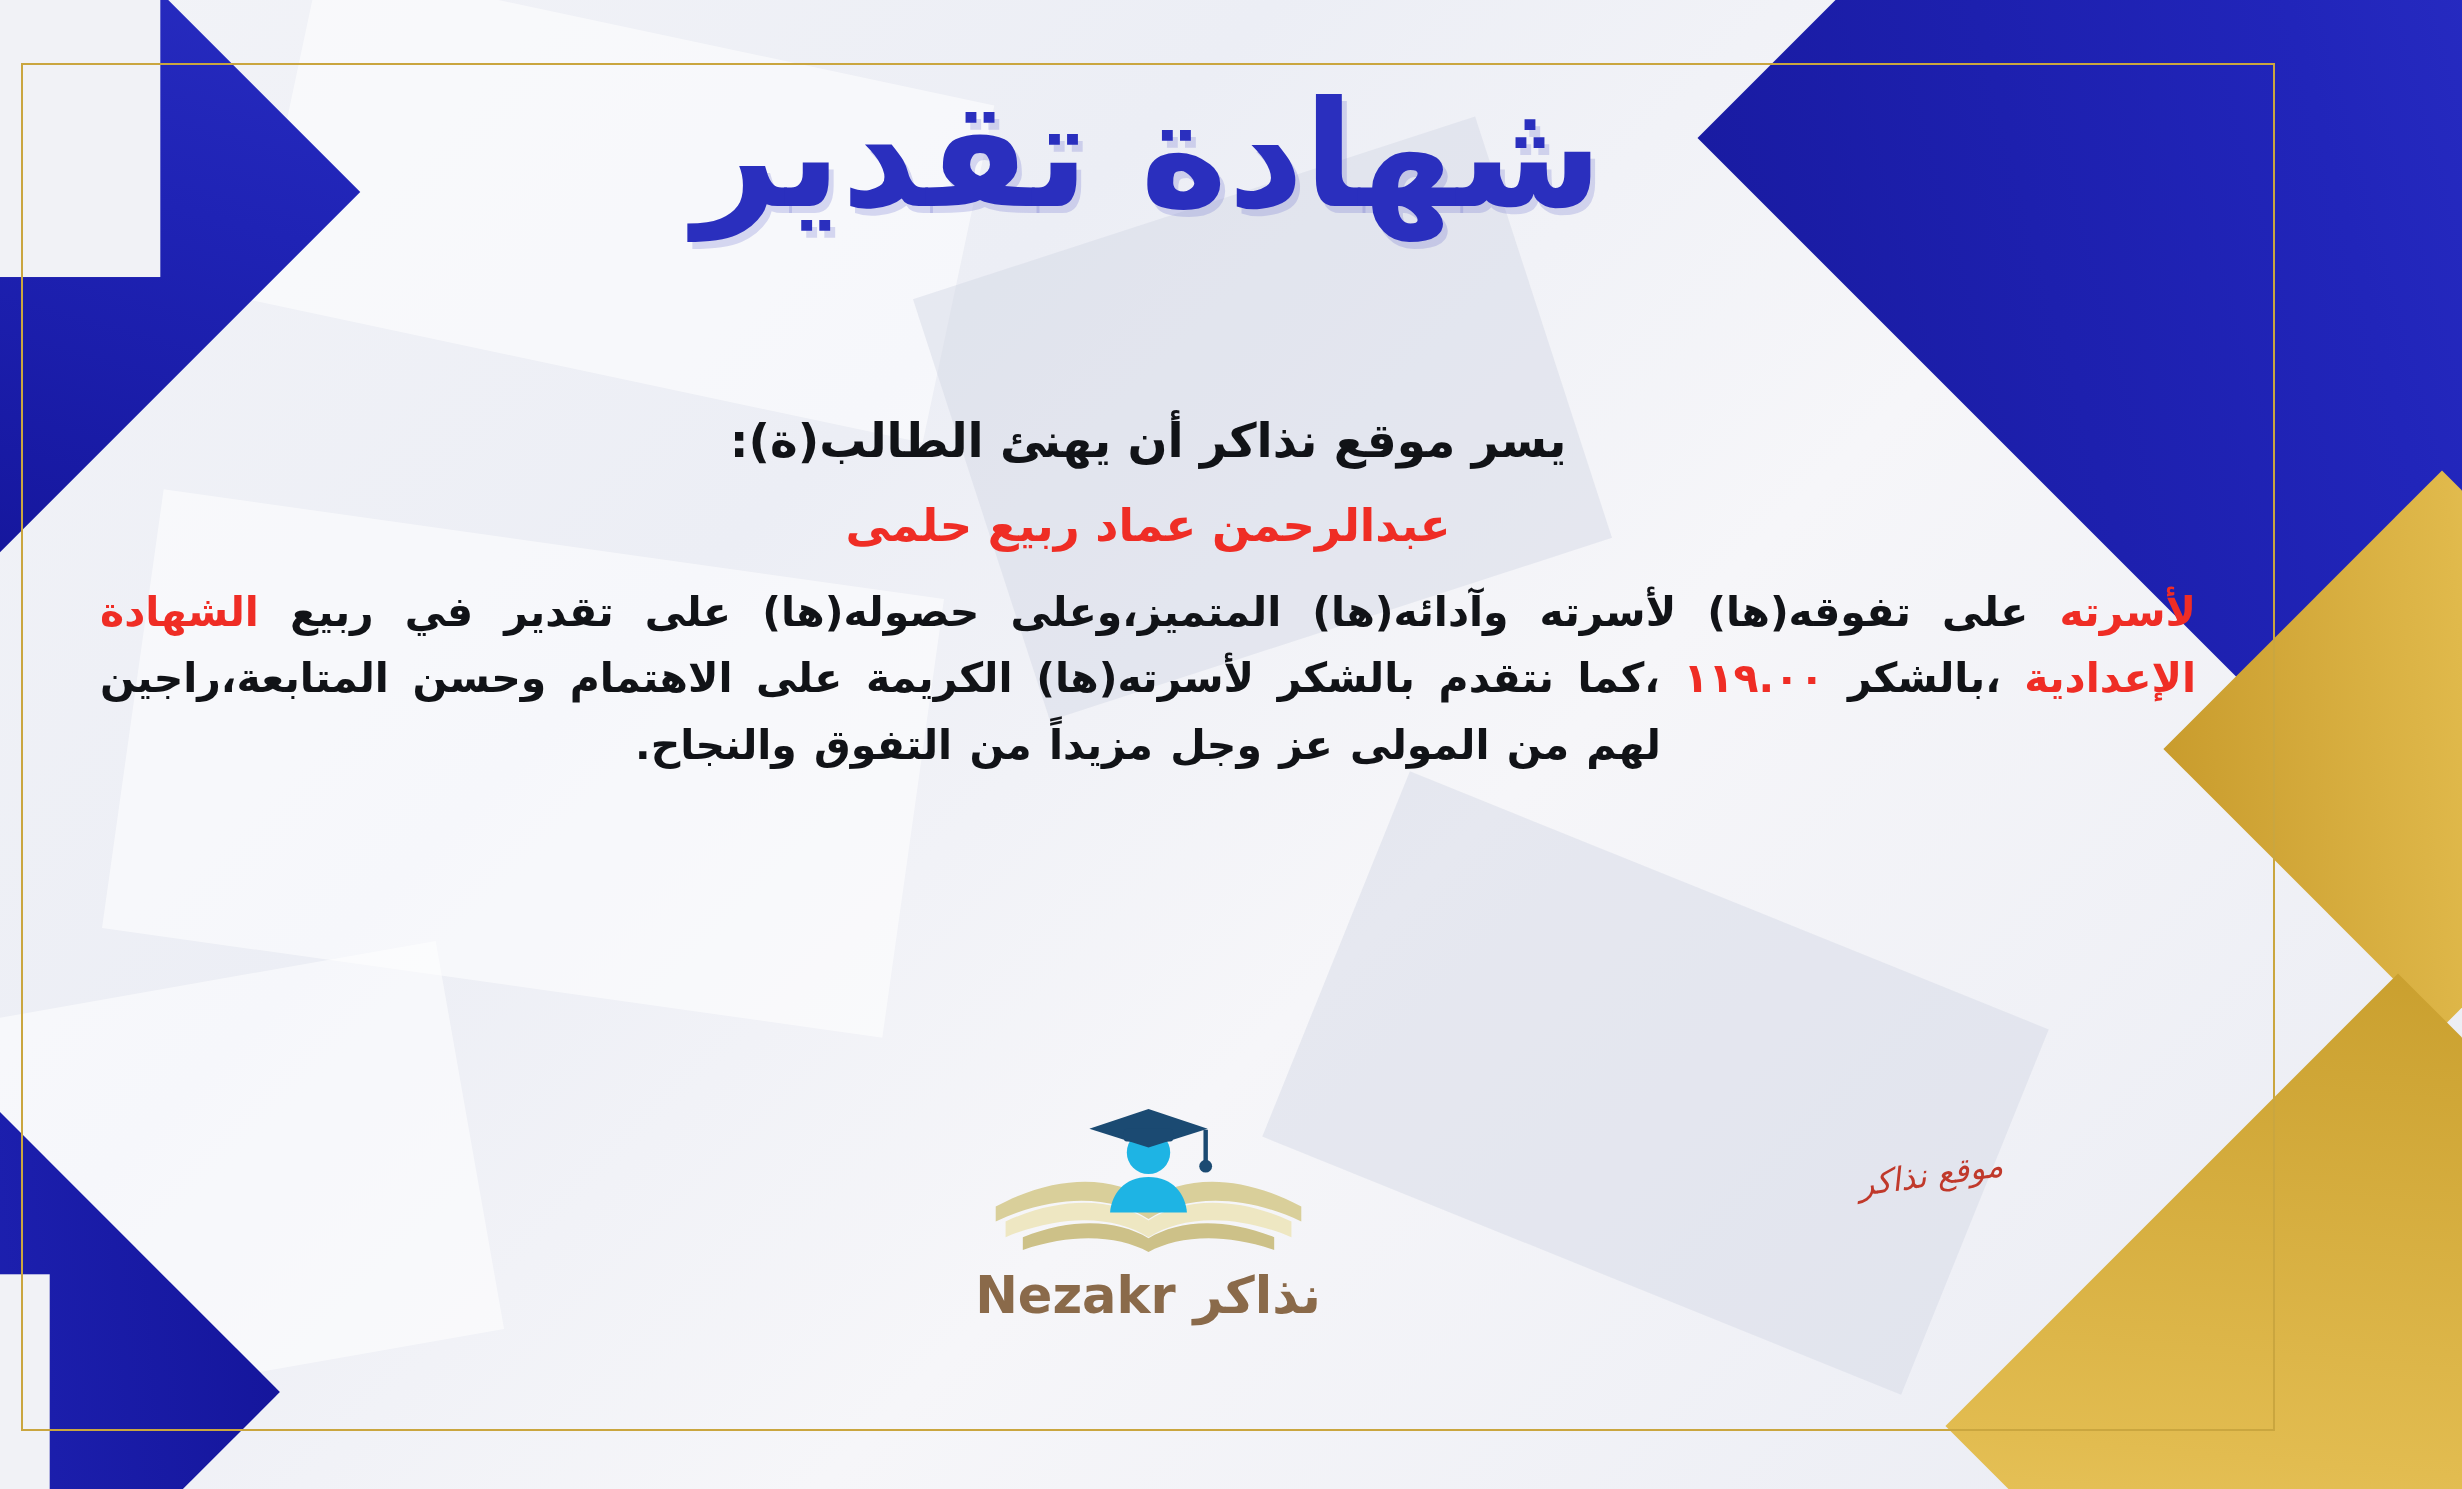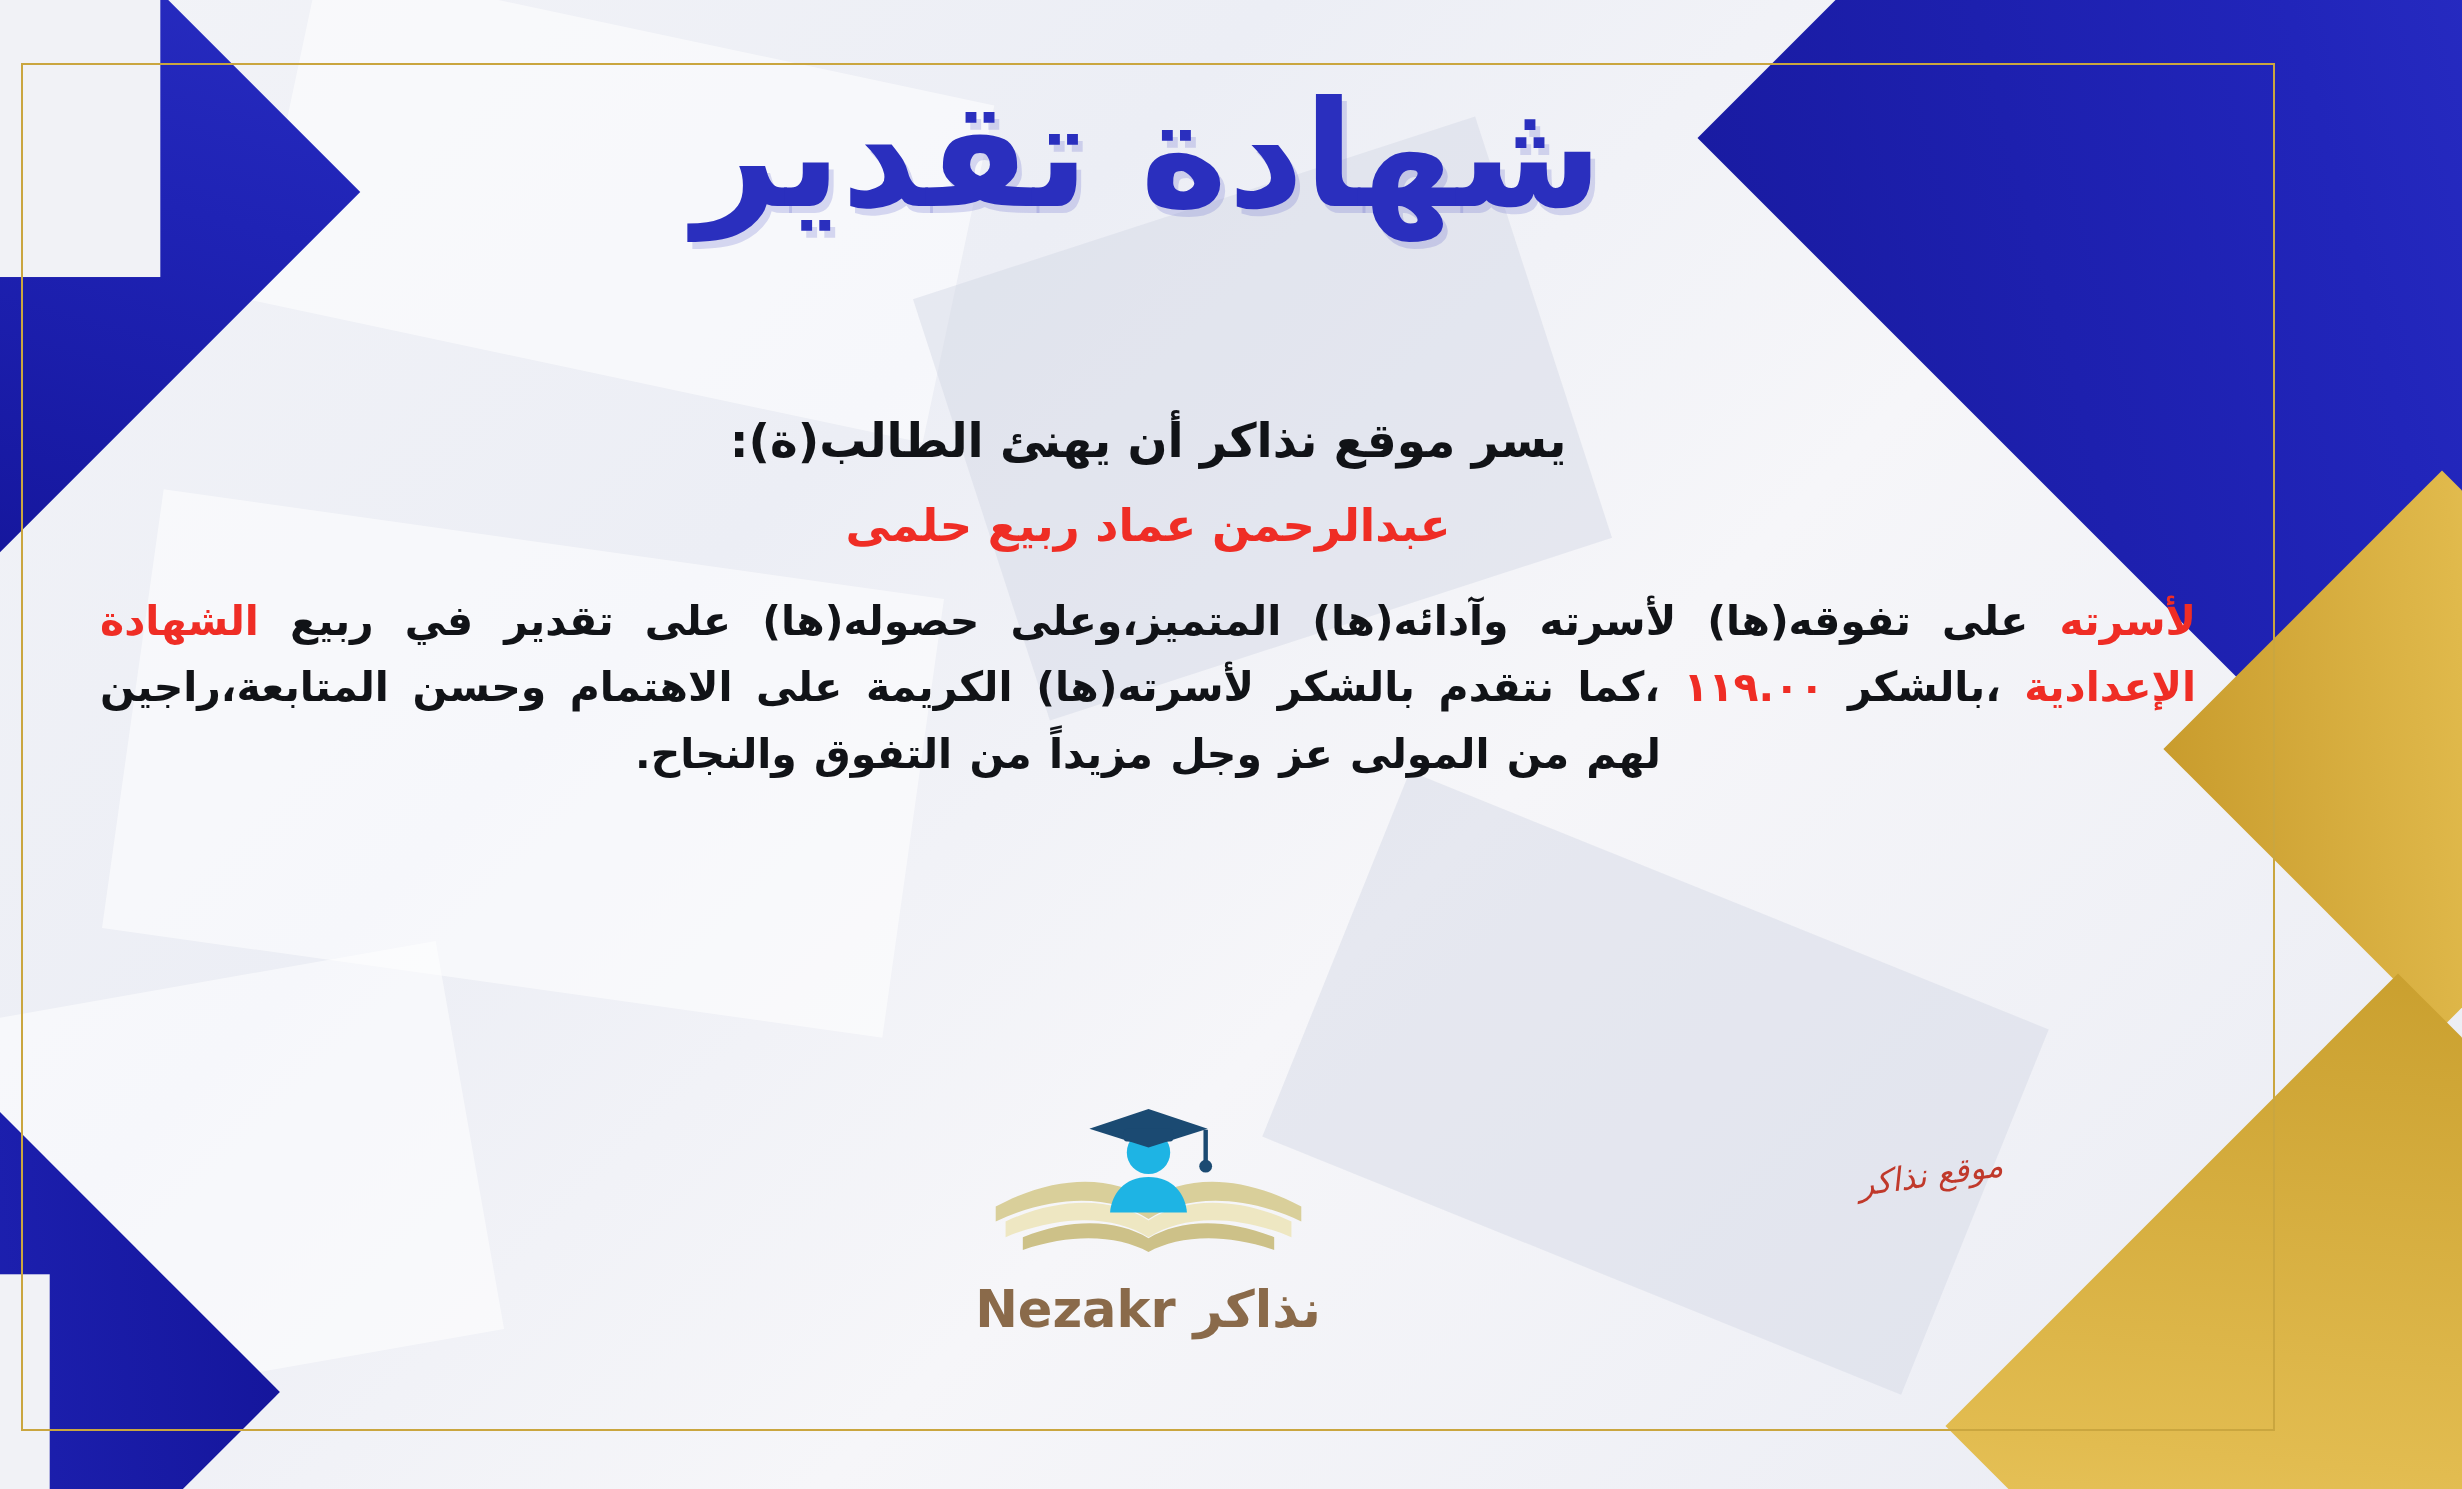--- a/index.html
+++ b/index.html
@@ -124,21 +124,21 @@
   .line-greeting {
     font-size: 47px;
     line-height: 1.35;
     font-weight: 600;
     margin-bottom: 25px;
   }
   .student-name {
     font-size: 45px;
     font-weight: 700;
     color: #ef2d25;
-    margin-bottom: 32px;
+    margin-bottom: 23px;
     line-height: 1.3;
   }
   .para {
     font-size: 41px;
     line-height: 1.62;
     font-weight: 600;
     text-align: justify;
     text-align-last: center;
     word-spacing: 3px;
   }
@@ -179,21 +179,21 @@
     display: flex;
     flex-direction: column;
     align-items: center;
   }
   .logo-mark {
     width: 345px;
     height: 163px;
     position: relative;
   }
   .logo-text {
-    margin-top: 19px;
+    margin-top: 5px;
     font-size: 51px;
     font-weight: 700;
     color: #8a6a4a;
     letter-spacing: 0px;
     direction: rtl;
   }
   .logo-text .latin { color: #8a6a4a; }
 </style>
 </head>
 <body>

